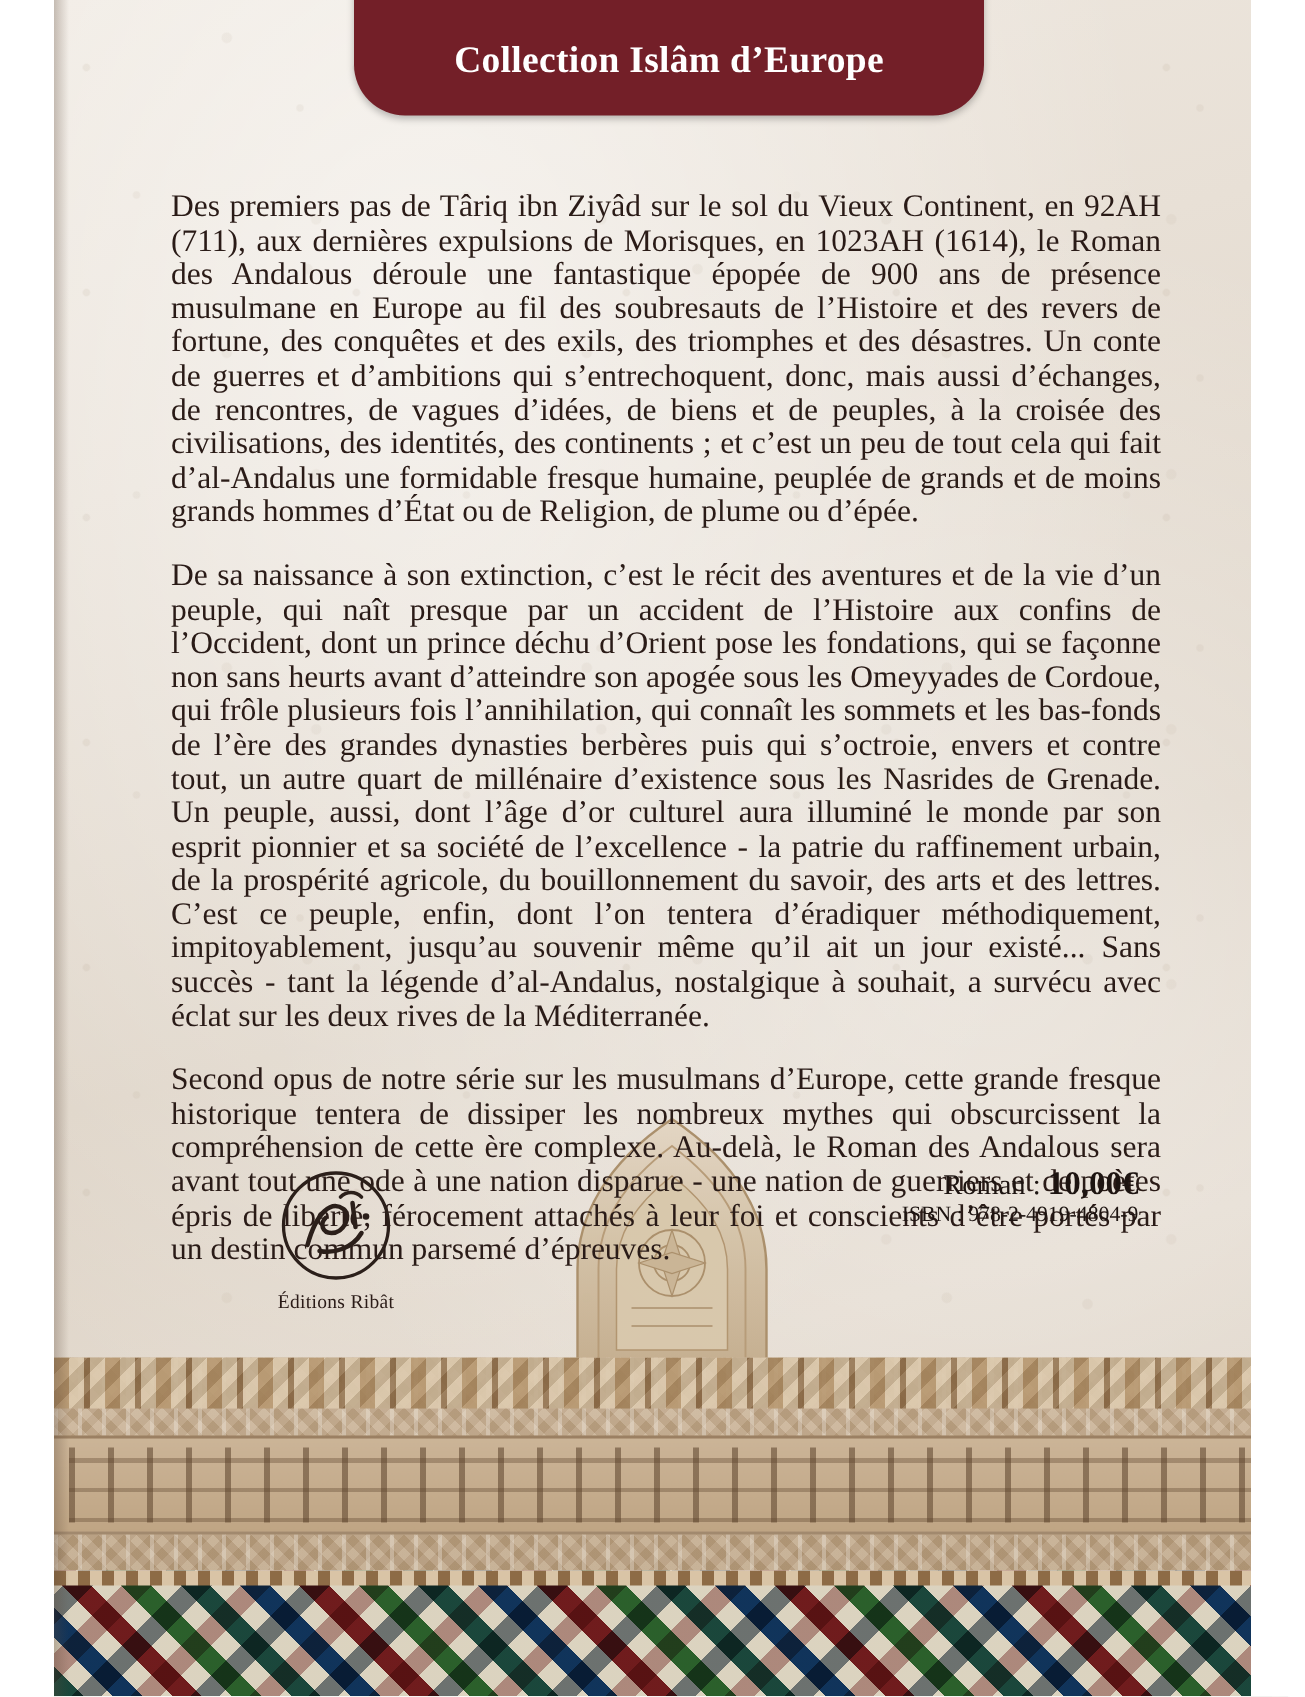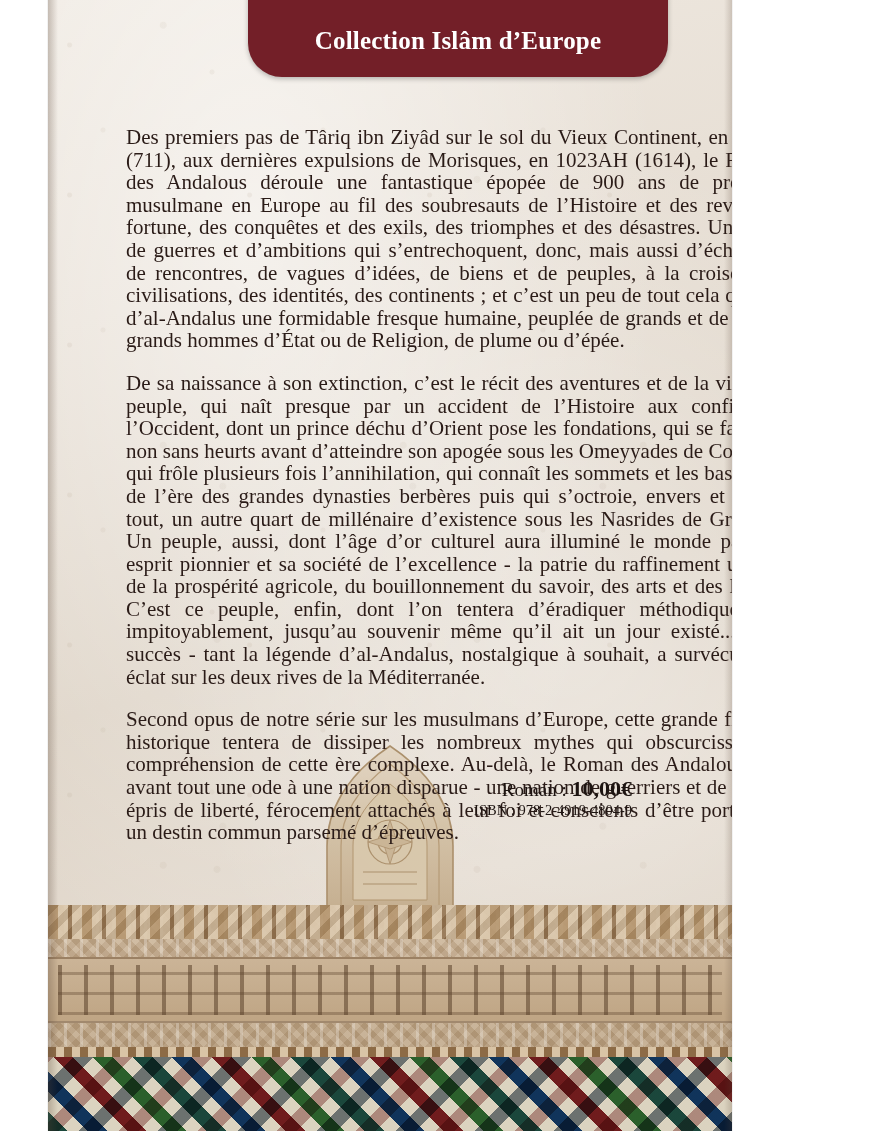--- a/index.html
+++ b/index.html
@@ -18,30 +18,31 @@
     position: relative;
     width: 870px;
     height: 1131px;
     background: #ffffff;
     overflow: hidden;
   }
 
   
   .cover {
     position: absolute;
-    left: 48px;
+    left: 36px;
     top: 0px;
-    width: 684px;
+    width: 798px;
     height: 1131px;
     background:
       radial-gradient(ellipse at 30% 20%, rgba(255,255,255,0.55) 0%, rgba(255,255,255,0) 60%),
       radial-gradient(ellipse at 75% 55%, rgba(255,255,255,0.40) 0%, rgba(255,255,255,0) 55%),
       linear-gradient(165deg, #efe9e1 0%, #e8e0d6 25%, #ded4c7 55%, #e4dbd0 75%, #d9cfc1 100%);
     box-shadow: 0 0 0 1px rgba(0,0,0,0.05);
     overflow: hidden;
+    padding-left: 25px;
   }
   
   .cover::before {
     content: "";
     position: absolute;
     inset: 0;
     background-image:
       radial-gradient(circle at 12% 30%, rgba(160,140,115,0.13) 0 2px, transparent 3px),
       radial-gradient(circle at 48% 12%, rgba(160,140,115,0.10) 0 3px, transparent 4px),
       radial-gradient(circle at 82% 40%, rgba(150,130,105,0.10) 0 2px, transparent 3px),
@@ -334,20 +335,33 @@
     <div class="banner">
       <div class="banner-title">Collection Islâm d’Europe</div>
     </div>
 
     <div class="text-block">
       <p class="para">Des premiers pas de Târiq ibn Ziyâd sur le sol du Vieux Continent, en 92AH (711), aux dernières expulsions de Morisques, en 1023AH (1614), le Roman des Andalous déroule une fantastique épopée de 900 ans de présence musulmane en Europe au fil des soubresauts de l’Histoire et des revers de fortune, des conquêtes et des exils, des triomphes et des désastres. Un conte de guerres et d’ambitions qui s’entrechoquent, donc, mais aussi d’échanges, de rencontres, de vagues d’idées, de biens et de peuples, à la croisée des civilisations, des identités, des continents ; et c’est un peu de tout cela qui fait d’al-Andalus une formidable fresque humaine, peuplée de grands et de moins grands hommes d’État ou de Religion, de plume ou d’épée.</p>
       <p class="para">De sa naissance à son extinction, c’est le récit des aventures et de la vie d’un peuple, qui naît presque par un accident de l’Histoire aux confins de l’Occident, dont un prince déchu d’Orient pose les fondations, qui se façonne non sans heurts avant d’atteindre son apogée sous les Omeyyades de Cordoue, qui frôle plusieurs fois l’annihilation, qui connaît les sommets et les bas-fonds de l’ère des grandes dynasties berbères puis qui s’octroie, envers et contre tout, un autre quart de millénaire d’existence sous les Nasrides de Grenade. Un peuple, aussi, dont l’âge d’or culturel aura illuminé le monde par son esprit pionnier et sa société de l’excellence - la patrie du raffinement urbain, de la prospérité agricole, du bouillonnement du savoir, des arts et des lettres. C’est ce peuple, enfin, dont l’on tentera d’éradiquer méthodiquement, impitoyablement, jusqu’au souvenir même qu’il ait un jour existé... Sans succès - tant la légende d’al-Andalus, nostalgique à souhait, a survécu avec éclat sur les deux rives de la Méditerranée.</p>
       <p class="para">Second opus de notre série sur les musulmans d’Europe, cette grande fresque historique tentera de dissiper les nombreux mythes qui obscurcissent la compréhension de cette ère complexe. Au-delà, le Roman des Andalous sera avant tout une ode à une nation disparue - une nation de guerriers et de poètes épris de liberté, férocement attachés à leur foi et conscients d’être portés par un destin commun parsemé d’épreuves.</p>
     </div>
 
+    <div class="logo-wrap">
+      <div class="logo-mark">
+        <svg viewBox="0 0 78 78" width="78" height="78" aria-hidden="true">
+          <circle cx="39" cy="39" r="35" fill="none" stroke="#2b1f1a" stroke-width="2.2"></circle>
+          <path d="M20 52 C26 30, 36 22, 44 28 C50 33, 44 44, 36 44 C30 44, 28 38, 32 34" fill="none" stroke="#2b1f1a" stroke-width="3" stroke-linecap="round"></path>
+          <path d="M28 56 C38 58, 50 54, 56 44" fill="none" stroke="#2b1f1a" stroke-width="3" stroke-linecap="round"></path>
+          <path d="M50 24 L52 40" stroke="#2b1f1a" stroke-width="3" stroke-linecap="round"></path>
+          <path d="M42 20 C46 16, 52 16, 56 20" fill="none" stroke="#2b1f1a" stroke-width="2.4" stroke-linecap="round"></path>
+          <circle cx="59" cy="33" r="2.2" fill="#2b1f1a"></circle>
+        </svg>
+      </div>
+      <div class="logo-name">Éditions Ribât</div>
+    </div>
 
     <div class="price-line">
       <span>Roman :</span>
       <span class="amount">10,00€</span>
     </div>
 
     <div class="isbn-line">
       <span>ISBN :</span>
       <span>978-2-4919-4804-9</span>
     </div>

